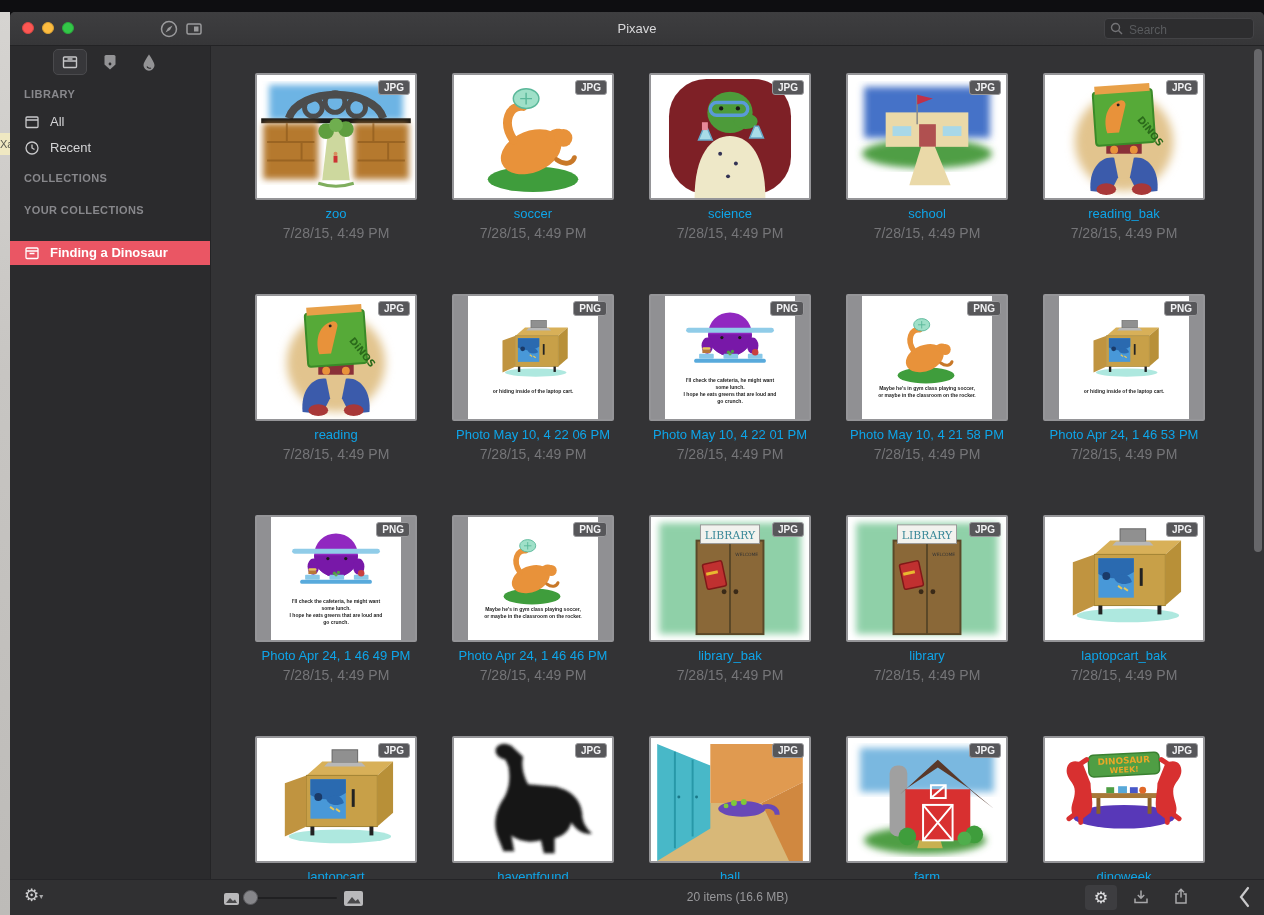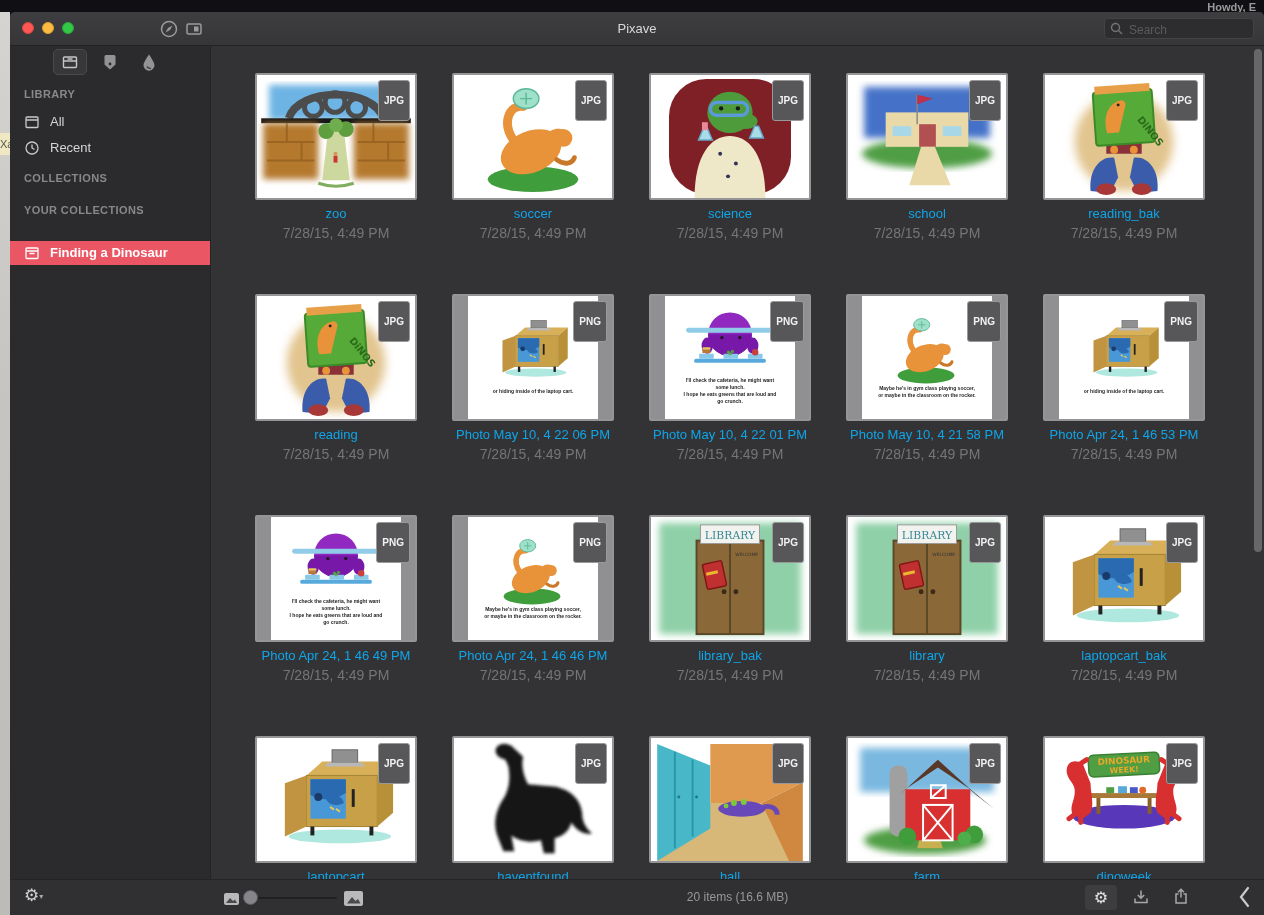--- a/index.html
+++ b/index.html
@@ -50,21 +50,21 @@
   .card{position:absolute;width:162px;}
   .thumb{position:relative;width:158px;height:123px;background:#fff;border:2px solid #959598;
     border-radius:2px;overflow:hidden;}
   .thumb .art{position:absolute;left:0;top:0;right:0;bottom:0;}
   .thumb .art svg{width:100%;height:100%;display:block;}
   .png-frame .art{left:14px;right:14px;}
   .png-frame::before,.png-frame::after{content:'';position:absolute;top:0;bottom:0;width:14px;background:#909093;z-index:2;}
   .png-frame::before{left:0;}
   .png-frame::after{right:0;}
   .badge{position:absolute;top:5px;right:5px;background:#57575a;border:1px solid #99999c;border-radius:3px;
-    color:#f2f2f4;font-size:10px;font-weight:bold;padding:14px 5px;z-index:3;}
+    color:#f2f2f4;font-size:10px;font-weight:bold;padding:1px 5px;z-index:3;}
   .caption{position:absolute;left:24px;right:24px;text-align:center;font-size:5px;line-height:1.4;
     color:#1d1d1d;font-weight:bold;white-space:pre-line;z-index:1;}
   .cap-laptopcart_png{bottom:24px;}
   .cap-cafeteria{bottom:14px;}
   .cap-soccer_png{bottom:20px;}
   .card .title{position:absolute;top:133px;left:-18px;right:-18px;text-align:center;color:#0ea5e9;font-size:13px;
     white-space:nowrap;}
   .card .date{position:absolute;top:152px;left:-18px;right:-18px;text-align:center;color:#757578;font-size:14px;}
   
   .bottombar{position:absolute;left:0;bottom:0;right:0;height:35px;background:#303032;border-top:1px solid #242427;}
@@ -86,23 +86,20 @@
   .bb-btn.active{background:#3d3d40;color:#e0e0e2;}
   .bb-btn .g{font-size:16px;line-height:25px;}
   .chevron{position:absolute;right:10px;top:4px;width:18px;height:26px;color:#c9c9cb;}
   .chevron svg{width:100%;height:100%;}
 </style>
 </head>
 <body>
 
 <div class="stage">
 
-  <div class="menubar-strip">
-    <span>Howdy, E</span>
-  </div>
   <div class="desktop-left">
     <div class="xa">Xa</div>
   </div>
 
   <div class="window">
 
     <div class="titlebar">
       <div class="tl red"></div>
       <div class="tl yellow"></div>
       <div class="tl green"></div>

